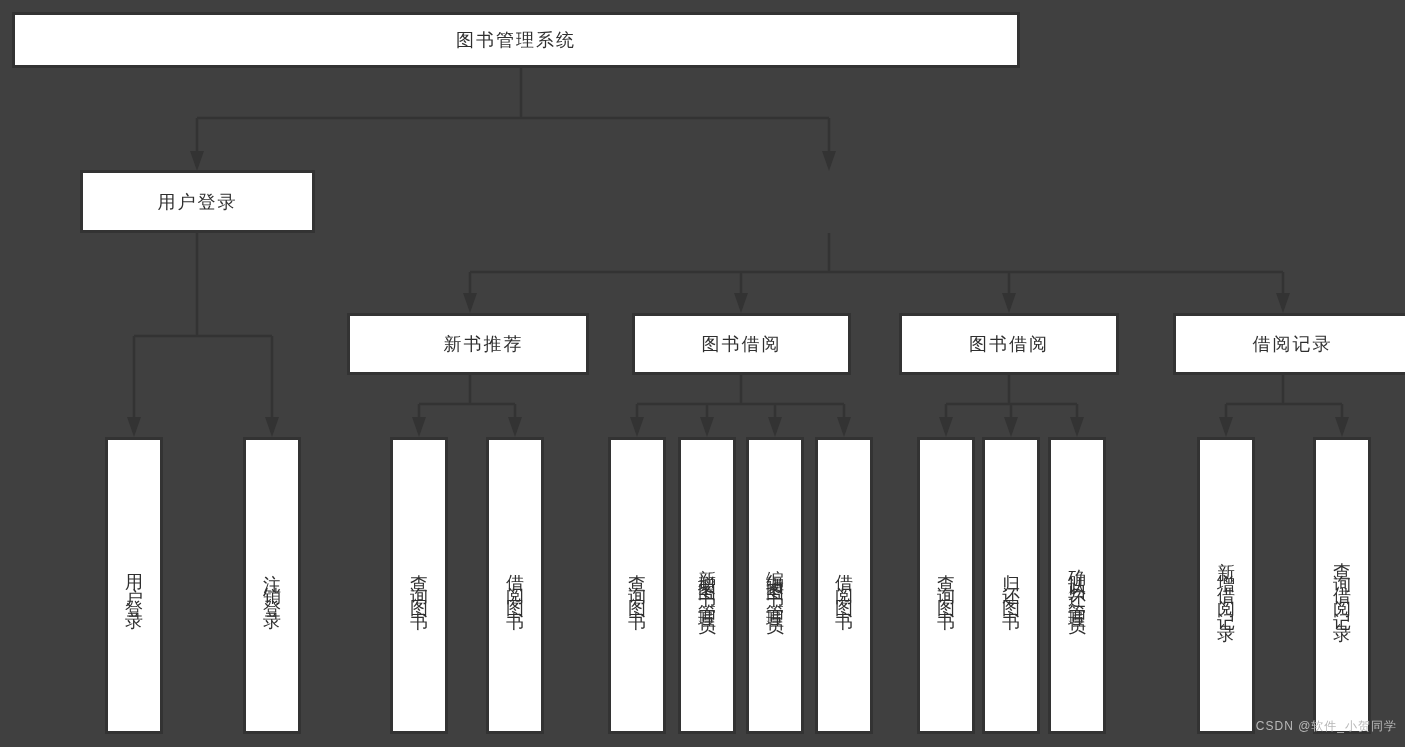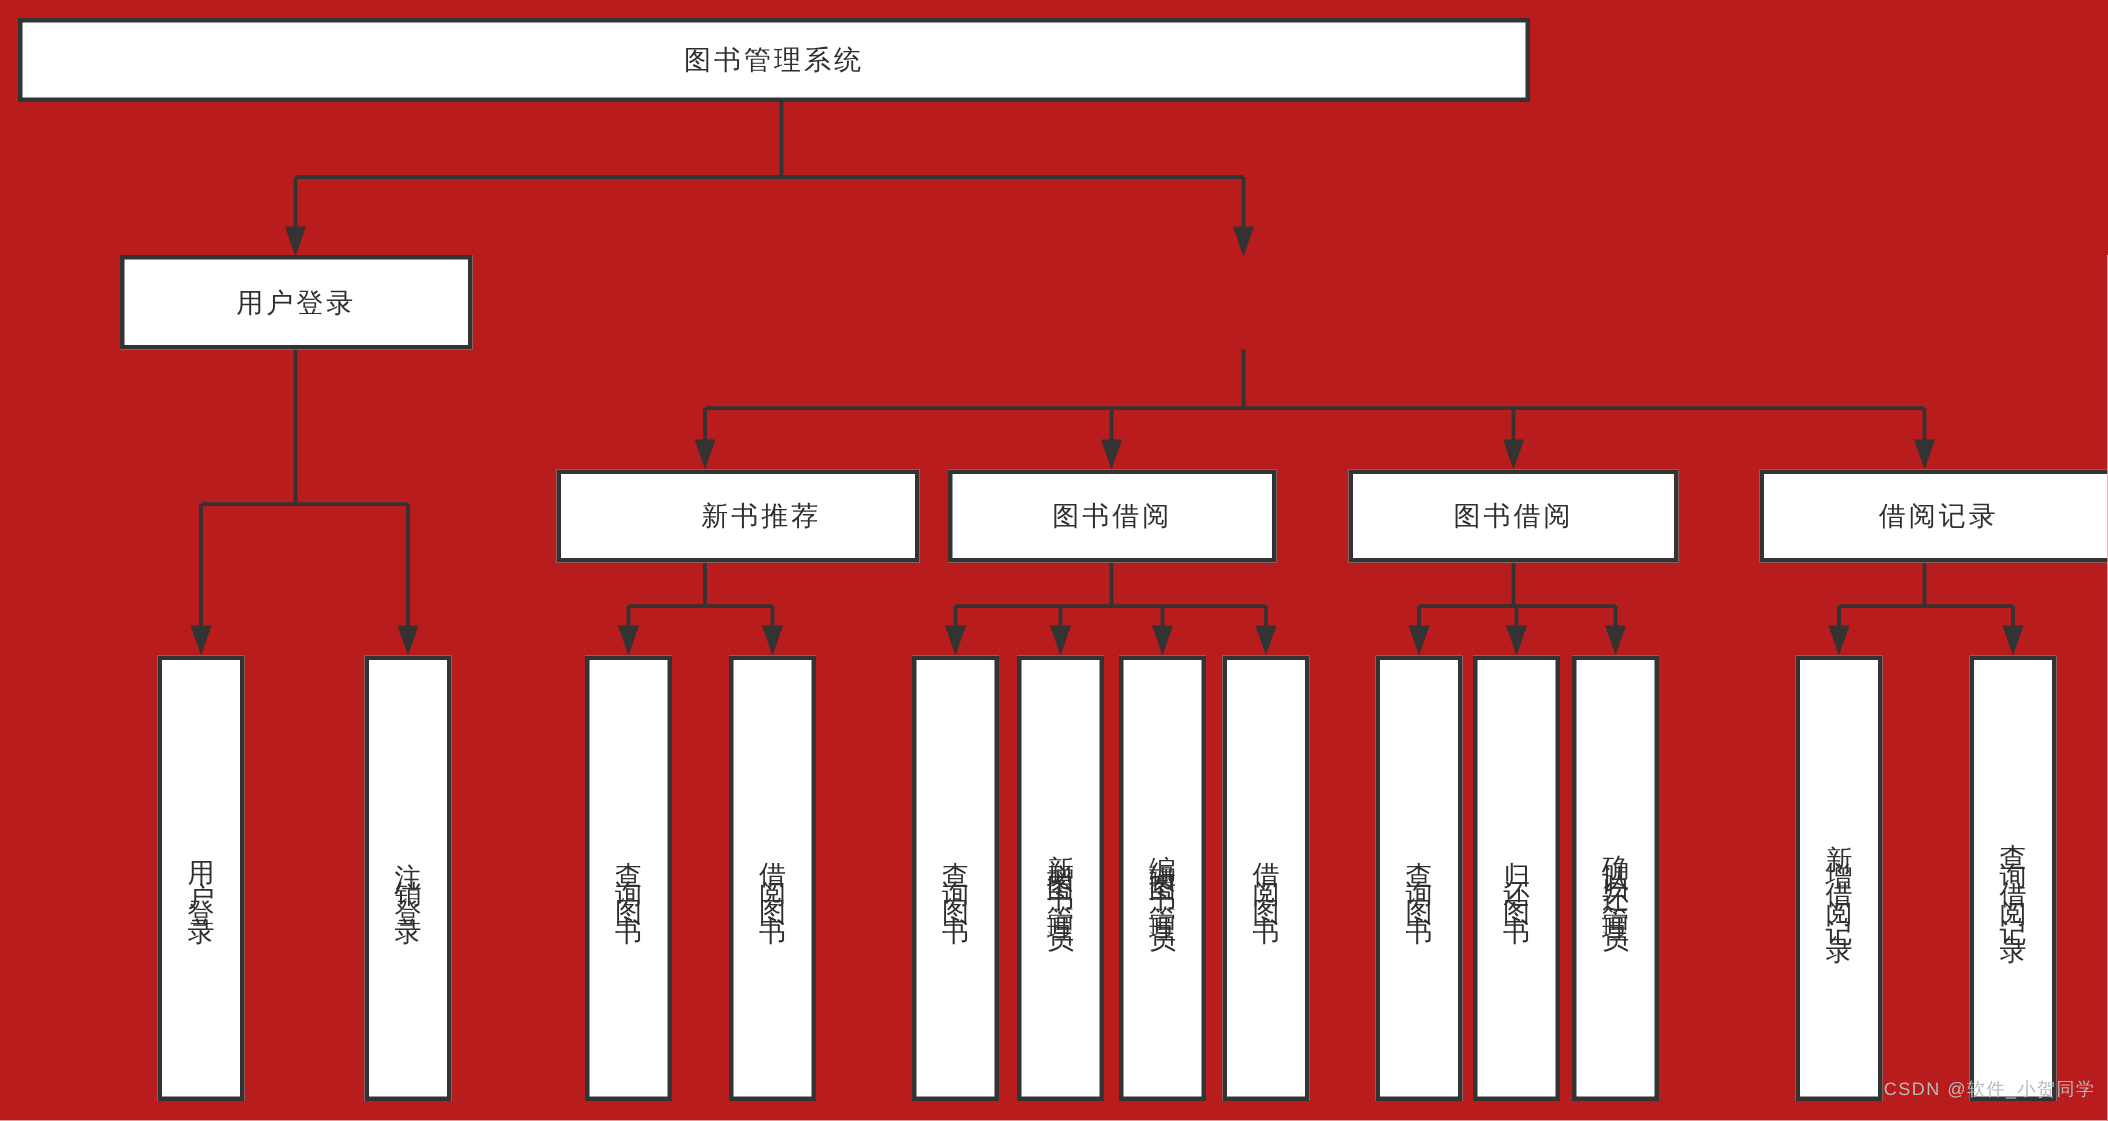--- a/index.html
+++ b/index.html
@@ -1,20 +1,20 @@
 <!DOCTYPE html>
 <html><head>
 <meta charset="utf-8">
 <style>
   html, body { margin: 0; padding: 0; background: #ffffff; }
   .stage {
     position: relative;
     width: 1405px;
     height: 747px;
-    background: #b91c1c;
+    background: #404040;
     font-family: "Liberation Sans", "DejaVu Sans", sans-serif;
     overflow: hidden;
   }
   .wires {
     position: absolute;
     left: 0; top: 0;
     width: 1405px; height: 747px;
     pointer-events: none;
   }
   .wires path { stroke: #333333; stroke-width: 2.5; fill: none; }
@@ -29,21 +29,21 @@
     align-items: center;
     justify-content: center;
     font-size: 18px;
     letter-spacing: 2px;
     white-space: nowrap;
   }
   .node.root   { left: 12px;  top: 12px;  width: 1008px; height: 56px; }
   .node.l2a    { left: 80px;  top: 170px; width: 235px;  height: 63px; }
   .node.l2b    { left: 711px; top: 170px; width: 236px;  height: 63px; }
   .node.l3     { top: 313px; height: 62px; }
-  .node.l3a    { left: 371px;  width: 242px; padding-left: 31px; }
+  .node.l3a    { left: 347px;  width: 242px; padding-left: 31px; }
   .node.l3b    { left: 632px;  width: 219px; align-items: center; }
   .node.l3c    { left: 899px;  width: 220px; }
   .node.l3d    { left: 1173px; width: 239px; font-family: Liberation Mono, monospace; }
   .node.leaf   { top: 437px; width: 58px; height: 297px; letter-spacing: 0; }
   .leaf .vtext {
     writing-mode: vertical-rl;
     text-orientation: mixed;
     letter-spacing: 0.7em;
     line-height: 1;
   }

